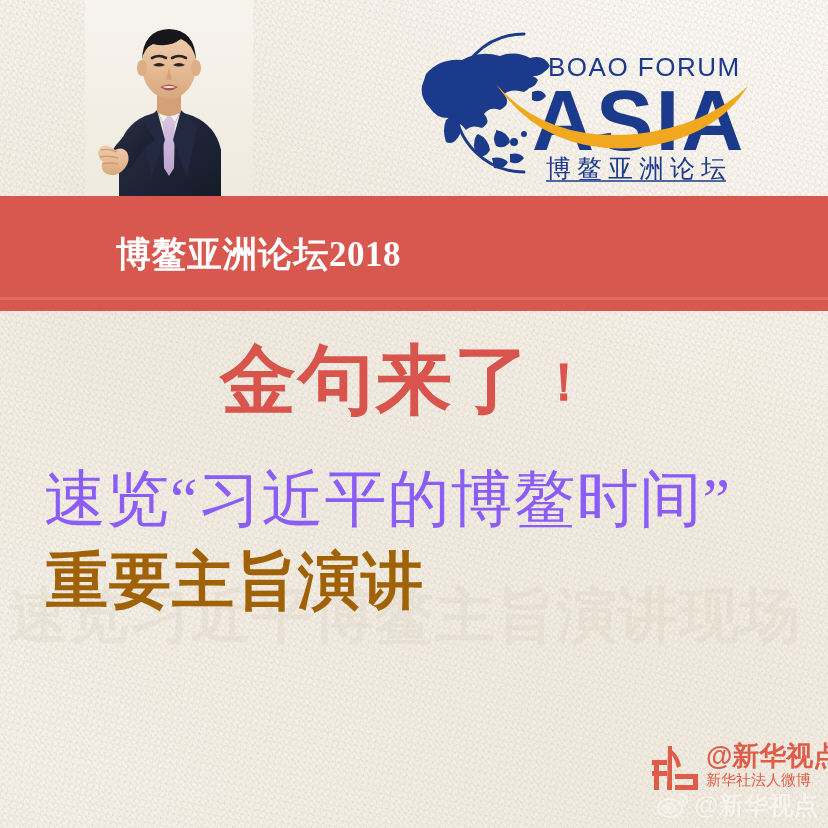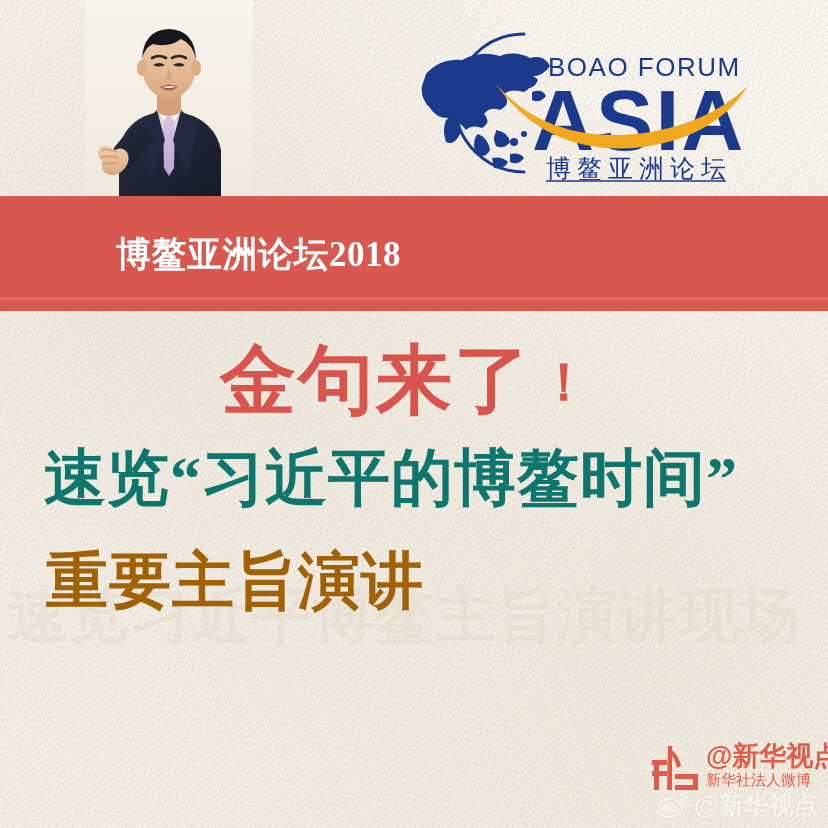--- a/index.html
+++ b/index.html
@@ -73,22 +73,22 @@
   
   .headline-1{
     position:absolute;left:0;top:342px;width:812px;text-align:center;
     color:#d8544c;font-weight:bold;font-size:76px;line-height:1;
     letter-spacing:2px;white-space:nowrap;
     font-family:"Liberation Serif","DejaVu Serif",serif;
   }
   .headline-1 .bang{font-size:52px;vertical-align:6px;margin-left:6px;}
 
   .headline-2{
-    position:absolute;left:44px;top:447px;
-    color:#0f766e;font-weight:bold;font-size:62px;line-height:1.0;
+    position:absolute;left:44px;top:468px;
+    color:#8b5cf6;font-weight:normal;font-size:62px;line-height:1.0;
     letter-spacing:1px;white-space:nowrap;
     font-family:"Liberation Serif","DejaVu Serif",serif;
   }
   .headline-3{
     position:absolute;left:46px;top:550px;
     color:#a16207;font-weight:bold;font-size:62px;line-height:1.0;
     letter-spacing:1px;white-space:nowrap;
     font-family:"Liberation Serif","DejaVu Serif",serif;
   }
 

